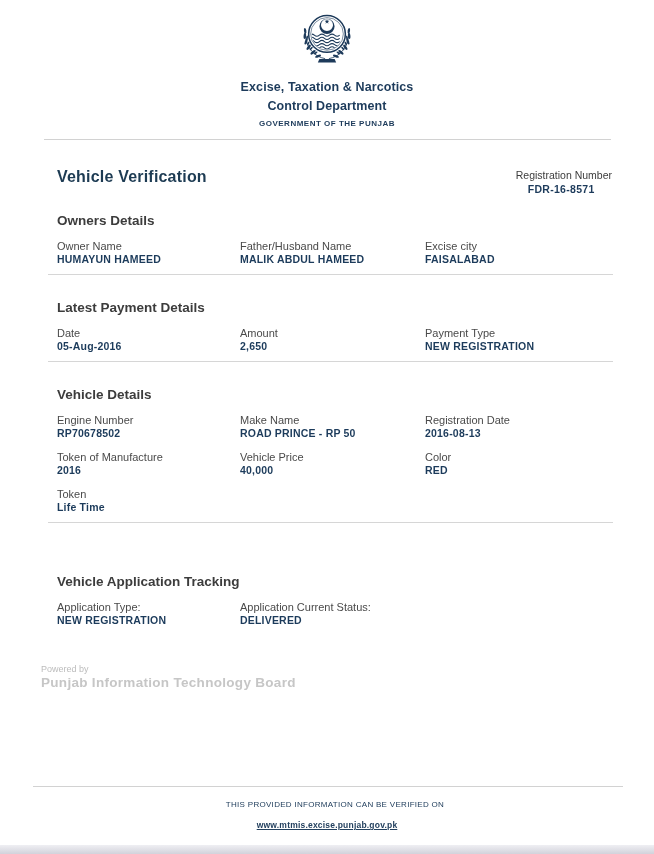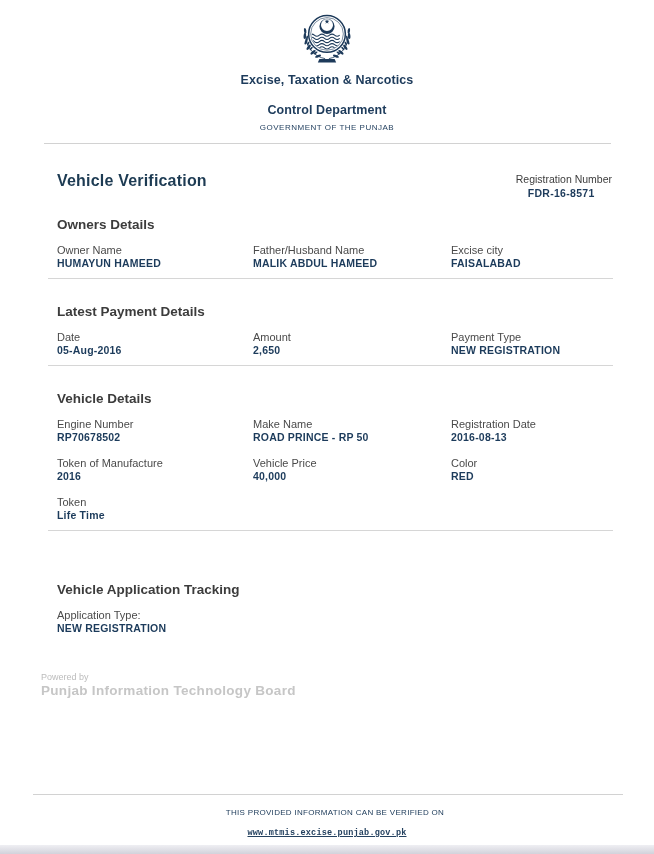--- a/index.html
+++ b/index.html
@@ -19,25 +19,25 @@
 
   
   header { text-align: center; padding-top: 8px; }
   .logo-wrap { line-height: 0; }
   .org-name {
     font-size: 12.5px;
     font-weight: bold;
     color: #1d3b5b;
     line-height: 15px;
     letter-spacing: 0.1px;
-    margin-top: 3px;
+    margin-top: 10px;
   }
   .gov-line {
     font-size: 8px;
-    font-weight: normal;
+    font-weight: bold;
     color: #1d3b5b;
     letter-spacing: 0.5px;
     margin-top: 5px;
   }
   hr.divider { border: none; border-top: 1px solid #d2d2d2; }
   .header-divider { margin: 11px 43px 0 44px; }
 
   
   .content { margin: 0 42px 0 57px; }
   .title-row {
@@ -63,21 +63,20 @@
     line-height: 16px;
     margin-top: 25px;
   }
   .title-row + section h2.section-heading { margin-top: 17px; }
 
   .fields-grid {
     display: grid;
     grid-template-columns: 183px 185px 1fr;
     row-gap: 11px;
     margin-top: 11px;
-    gap: 13px;
   }
   .field .flabel { font-size: 11px; color: #4a4a4a; line-height: 13px; }
   .field .fvalue {
     font-size: 10.5px;
     font-weight: bold;
     color: #1c3b5b;
     line-height: 13px;
     letter-spacing: 0.2px;
   }
   .content hr.section-divider {
@@ -109,21 +108,20 @@
     padding-left: 16px;
   }
   .verify-link {
     display: inline-block;
     margin-top: 11px;
     font-size: 8.5px;
     font-weight: bold;
     color: #24415f;
     text-decoration: underline;
     letter-spacing: 0.2px;
-    font-family: Liberation Mono, monospace;
   }
   .footer-powered-small { margin-top: 25px; font-size: 9px; color: #ababab; }
   .footer-powered-name {
     margin-top: 2px;
     font-size: 8.5px;
     font-weight: bold;
     color: #ababab;
     letter-spacing: 0.2px;
   }
 
@@ -170,21 +168,21 @@
           <ellipse cx="42" cy="70" rx="3.4" ry="1.4" transform="rotate(-30 42 70)"></ellipse>
           <ellipse cx="35" cy="63" rx="3.4" ry="1.4" transform="rotate(-48 35 63)"></ellipse>
           <ellipse cx="30.5" cy="55" rx="3.4" ry="1.4" transform="rotate(-65 30.5 55)"></ellipse>
           <ellipse cx="28.5" cy="46" rx="3.4" ry="1.4" transform="rotate(-80 28.5 46)"></ellipse>
         </g>
         <use href="#branchL" xlink:href="#branchL" transform="matrix(-1,0,0,1,120,0)"></use>
         <path d="M48,79.5 h24 l2.5,5.5 h-29 z" fill="#1d3a5a"></path>
       </svg>
     </div>
     <div class="org-name">Excise, Taxation &amp; Narcotics</div>
-    <div class="org-name" style="margin-top:15px;">Control Department</div>
+    <div class="org-name" style="margin-top:4px;">Control Department</div>
     <div class="gov-line">GOVERNMENT OF THE PUNJAB</div>
   </header>
 
   <hr class="divider header-divider">
 
   <main class="content">
 
     <div class="title-row">
       <h1 class="page-title">Vehicle Verification</h1>
       <div class="reg-block">
@@ -265,20 +263,24 @@
       </div>
       <hr class="section-divider">
     </section>
 
     <section class="tracking-section">
       <h2 class="section-heading">Vehicle Application Tracking</h2>
       <div class="fields-grid">
         <div class="field">
           <div class="flabel">Application Type:</div>
           <div class="fvalue">NEW REGISTRATION</div>
+        </div>
+        <div class="field">
+          <div class="flabel">Application Current Status:</div>
+          <div class="fvalue">DELIVERED</div>
         </div>
         <div></div>
       </div>
     </section>
 
   </main>
 
   <div class="pitb-gray">
     <div class="small">Powered by</div>
     <div class="name">Punjab Information Technology Board</div>

